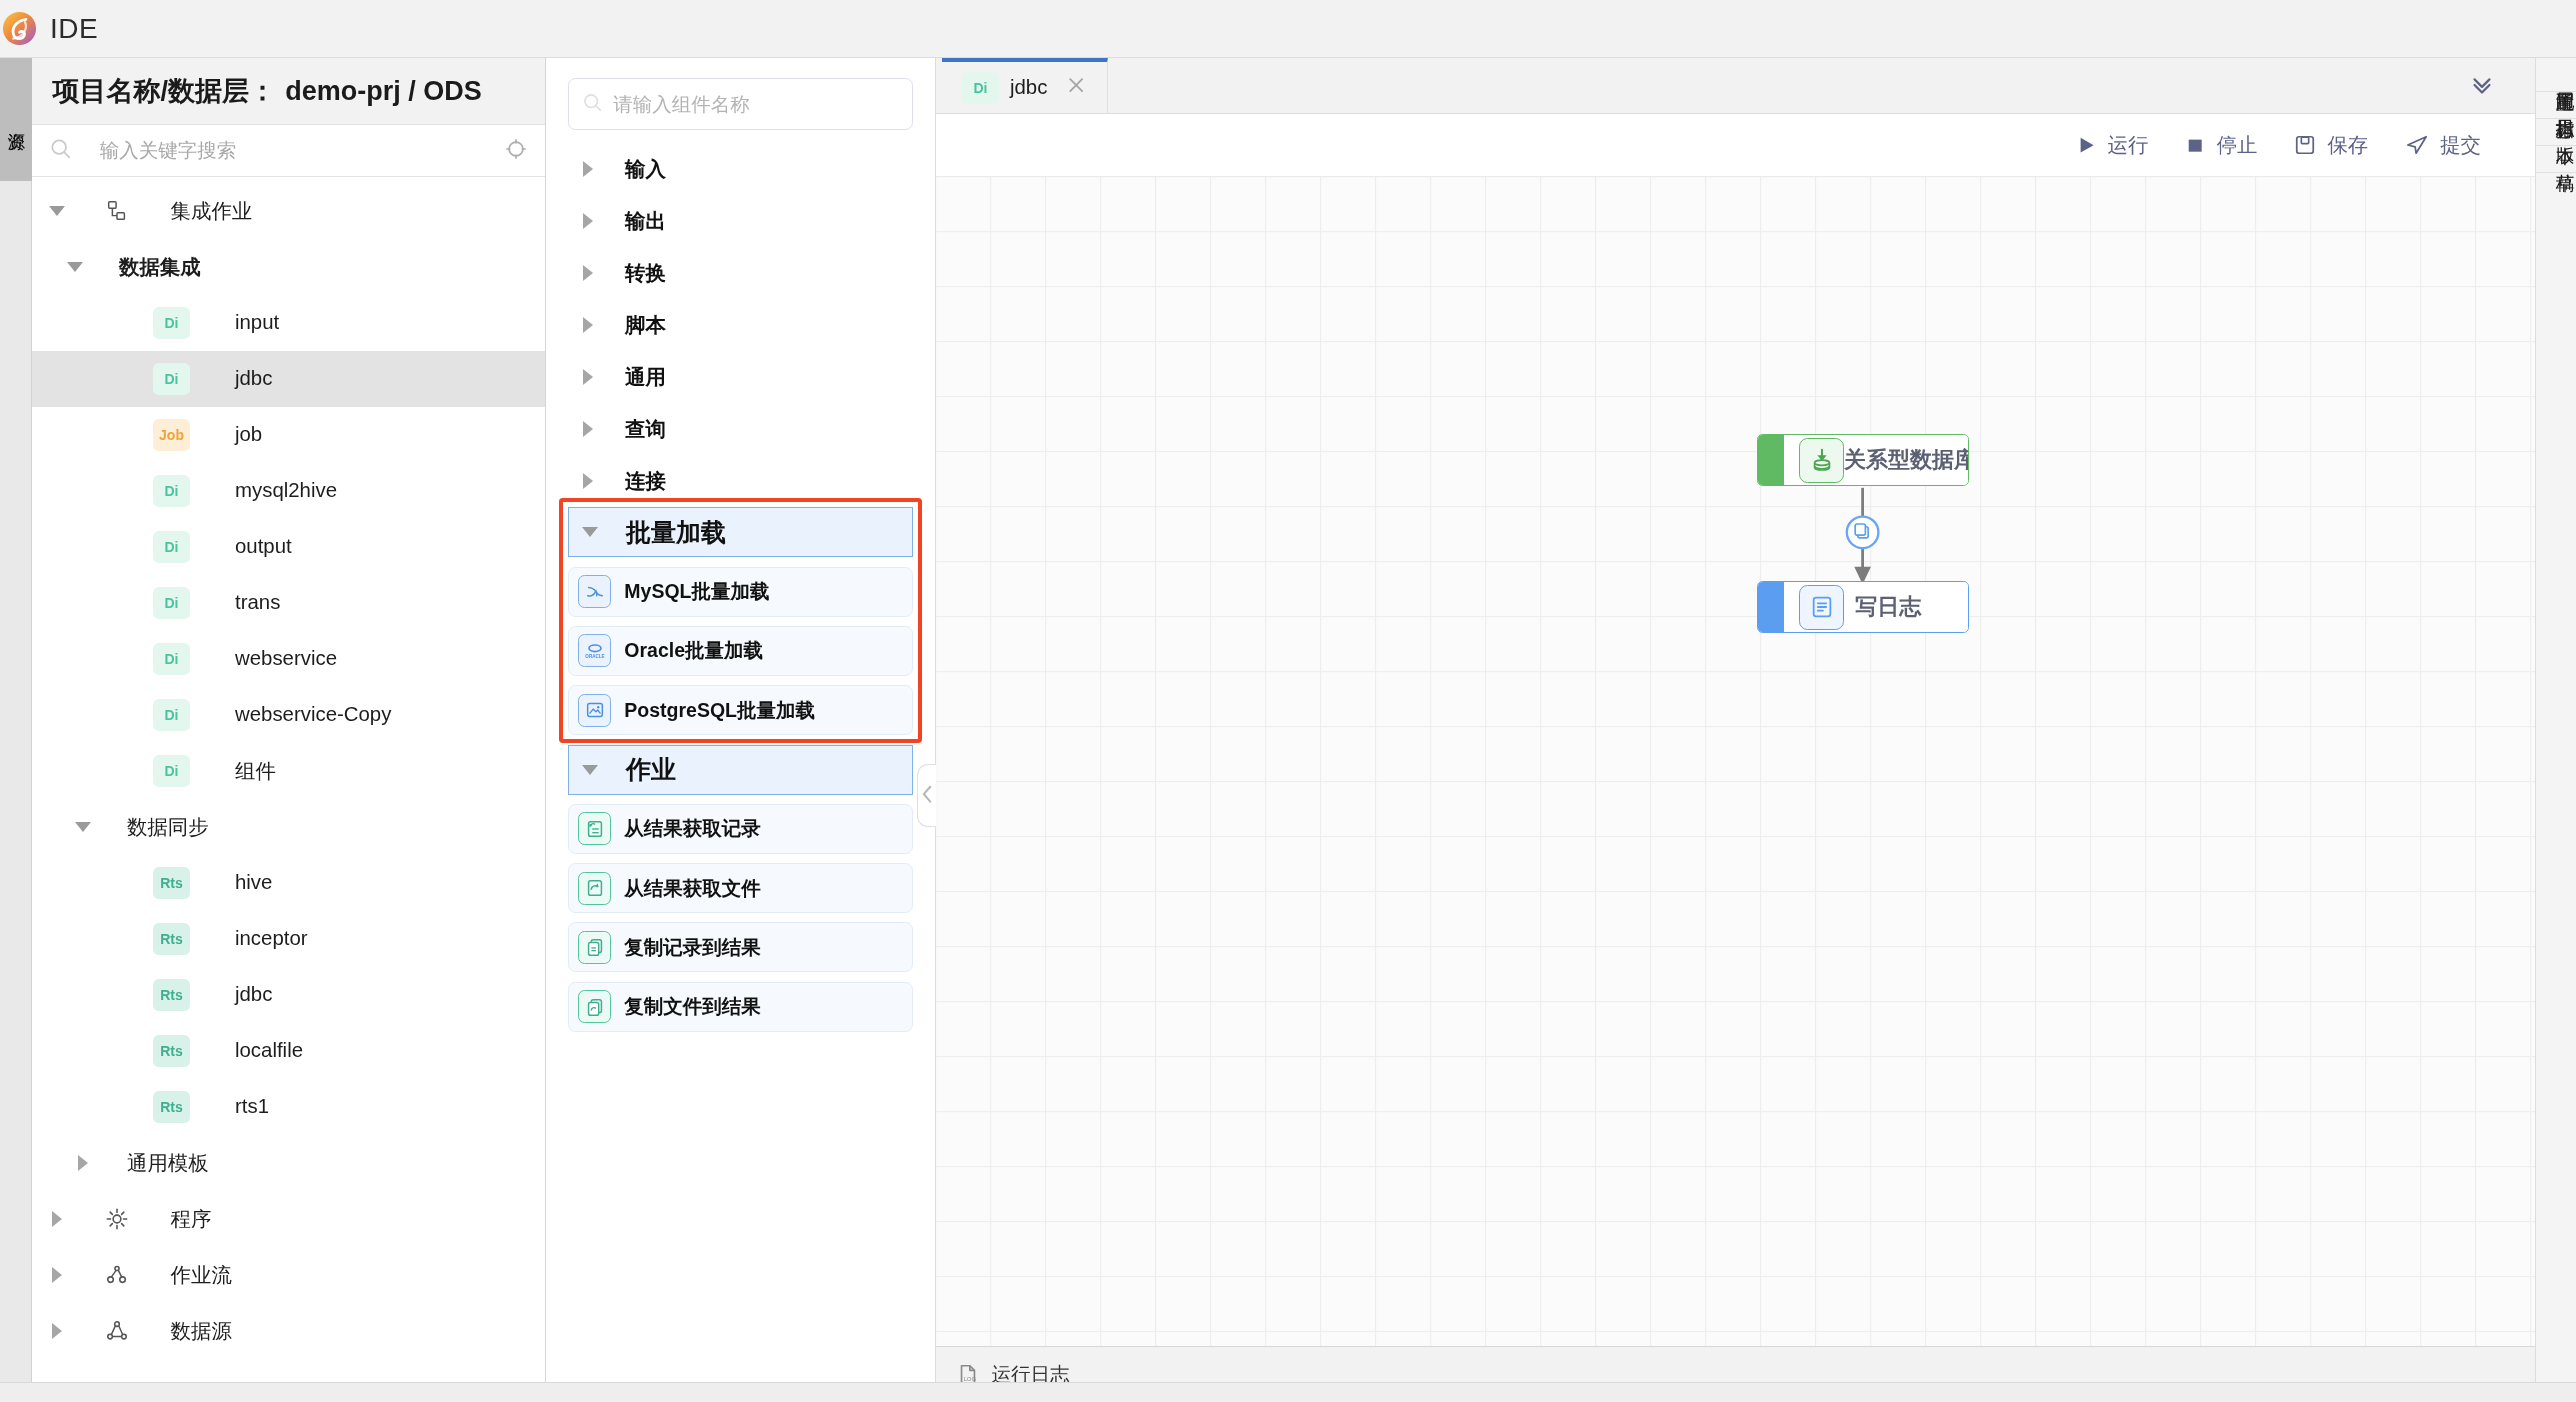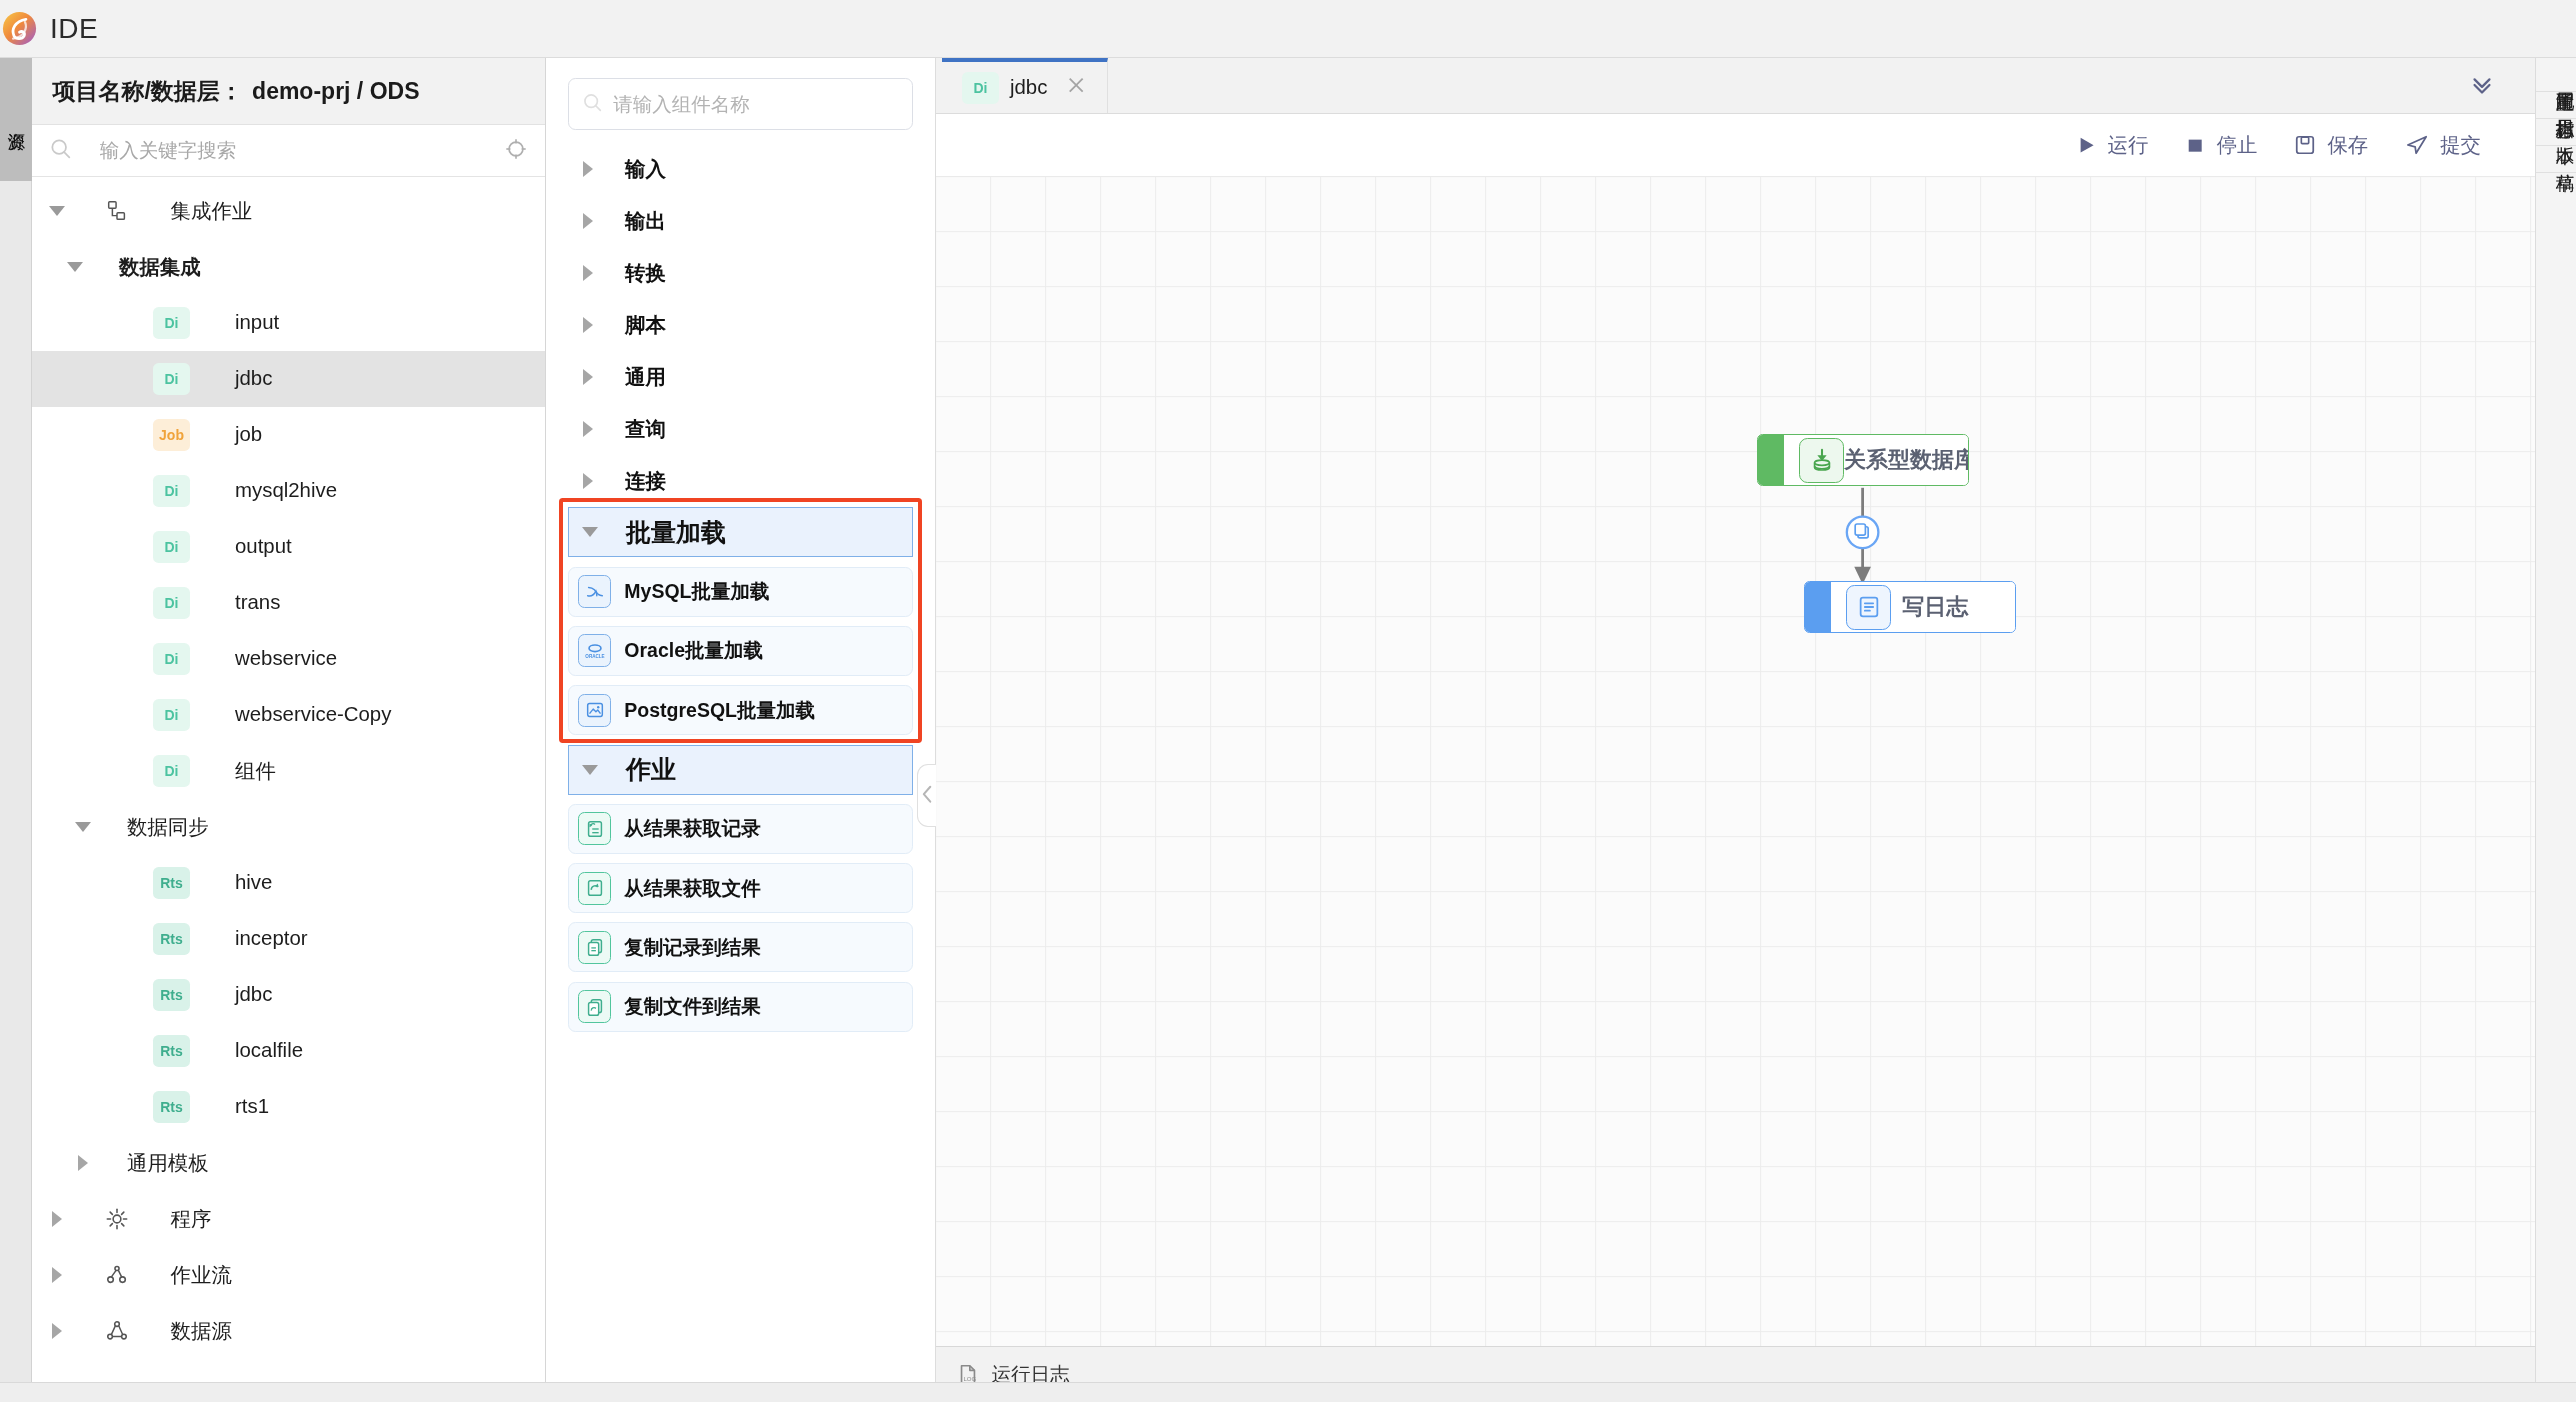--- a/index.html
+++ b/index.html
@@ -48,21 +48,21 @@
     background: #ffffff;
     border-right: 0.9px solid #d6d6d6;
     display: flex; flex-direction: column;
     position: relative;
   }
   #project-header {
     height: 67px; flex: 0 0 67px;
     background: #f2f2f2;
     display: flex; align-items: center;
     padding-left: 20.4px;
-    font-size: 23px; font-weight: bold; color: #1b1b1b;
+    font-size: 27px; font-weight: bold; color: #1b1b1b;
     border-bottom: 0.9px solid #e2e2e2;
     white-space: nowrap;
   }
   #project-header .sep { display: inline-block; width: 9.3px; }
   #tree-search {
     height: 52px; flex: 0 0 52px;
     border-bottom: 0.9px solid #e4e4e4;
     display: flex; align-items: center;
     padding: 0 16.7px 0 16.7px;
     background: #fff;
@@ -213,21 +213,21 @@
     flex: 0 0 45px;
   }
   .node .nlabel {
     flex: 1 1 auto; text-align: center;
     font-size: 22px; font-weight: bold; color: #5b6172;
     white-space: nowrap; padding-right: 18.6px;
   }
   #node-db { left: 821px; top: 257px; width: 212px; height: 52px; border: 1.9px solid #5fba63; }
   #node-db .stripe { background: #5fba63; }
   #node-db .nicon { border: 1.4px solid #5fba63; background: #edf8ee; }
-  #node-log { left: 868px; top: 404px; width: 212px; height: 52px; border: 1.9px solid #5b9ef0; }
+  #node-log { left: 821px; top: 404px; width: 212px; height: 52px; border: 1.9px solid #5b9ef0; }
   #node-log .stripe { background: #5b9ef0; }
   #node-log .nicon { border: 1.4px solid #5b9ef0; background: #eef5fe; }
 
   #edge-svg { position: absolute; left: 0; top: 0; width: 100%; height: 100%; pointer-events: none; }
 
   #statusbar {
     height: 56px; flex: 0 0 56px; background: #f2f2f2;
     border-top: 0.9px solid #d8d8d8;
     display: flex; align-items: center; padding-left: 20.4px;
     font-size: 19.5px; color: #333;

